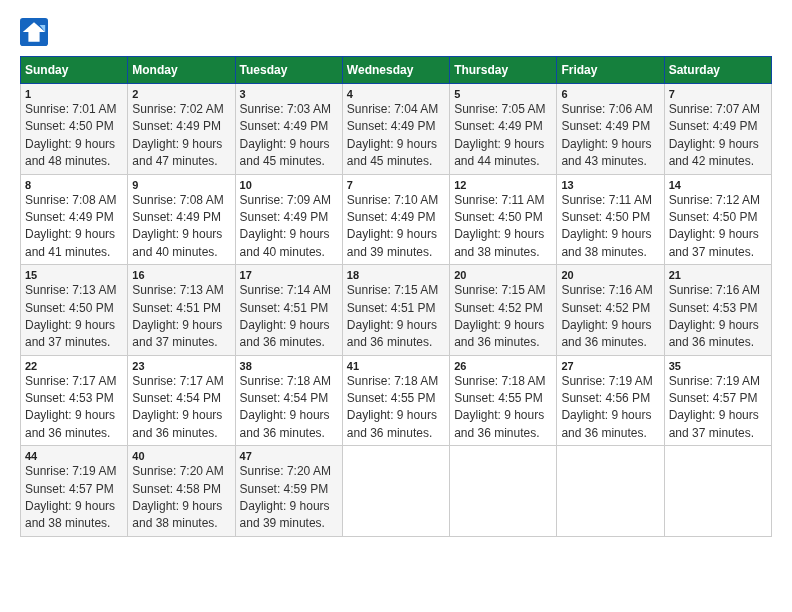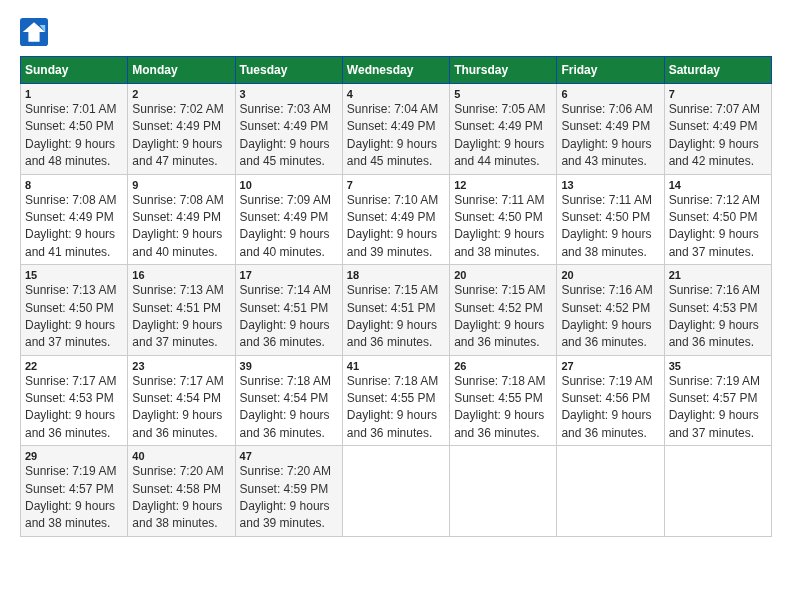--- a/index.html
+++ b/index.html
@@ -226,21 +226,21 @@
         <tr>
           <td>
             <span class="day-num">22</span>
 <div class="day-info">Sunrise: 7:17 AM<br>Sunset: 4:53 PM<br>Daylight: 9 hours and 36 minutes.</div>
           </td>
           <td>
             <span class="day-num">23</span>
 <div class="day-info">Sunrise: 7:17 AM<br>Sunset: 4:54 PM<br>Daylight: 9 hours and 36 minutes.</div>
           </td>
           <td>
-            <span class="day-num">39</span>
+            <span class="day-num">38</span>
 <div class="day-info">Sunrise: 7:18 AM<br>Sunset: 4:54 PM<br>Daylight: 9 hours and 36 minutes.</div>
           </td>
           <td>
             <span class="day-num">41</span>
 <div class="day-info">Sunrise: 7:18 AM<br>Sunset: 4:55 PM<br>Daylight: 9 hours and 36 minutes.</div>
           </td>
           <td>
             <span class="day-num">26</span>
 <div class="day-info">Sunrise: 7:18 AM<br>Sunset: 4:55 PM<br>Daylight: 9 hours and 36 minutes.</div>
           </td>
@@ -248,21 +248,21 @@
             <span class="day-num">27</span>
 <div class="day-info">Sunrise: 7:19 AM<br>Sunset: 4:56 PM<br>Daylight: 9 hours and 36 minutes.</div>
           </td>
           <td>
             <span class="day-num">35</span>
 <div class="day-info">Sunrise: 7:19 AM<br>Sunset: 4:57 PM<br>Daylight: 9 hours and 37 minutes.</div>
           </td>
         </tr>
         <tr>
           <td>
-            <span class="day-num">29</span>
+            <span class="day-num">44</span>
 <div class="day-info">Sunrise: 7:19 AM<br>Sunset: 4:57 PM<br>Daylight: 9 hours and 38 minutes.</div>
           </td>
           <td>
             <span class="day-num">40</span>
 <div class="day-info">Sunrise: 7:20 AM<br>Sunset: 4:58 PM<br>Daylight: 9 hours and 38 minutes.</div>
           </td>
           <td>
             <span class="day-num">47</span>
 <div class="day-info">Sunrise: 7:20 AM<br>Sunset: 4:59 PM<br>Daylight: 9 hours and 39 minutes.</div>
           </td>

